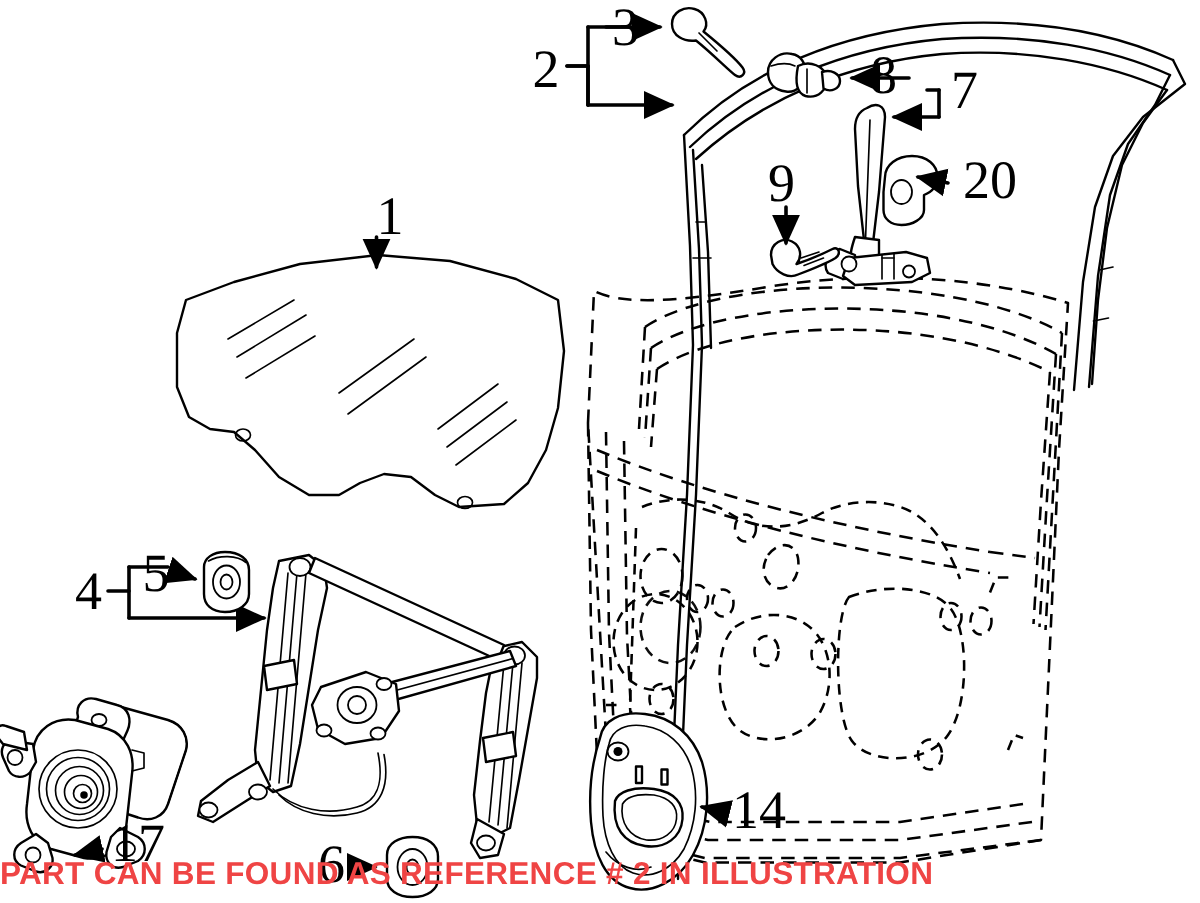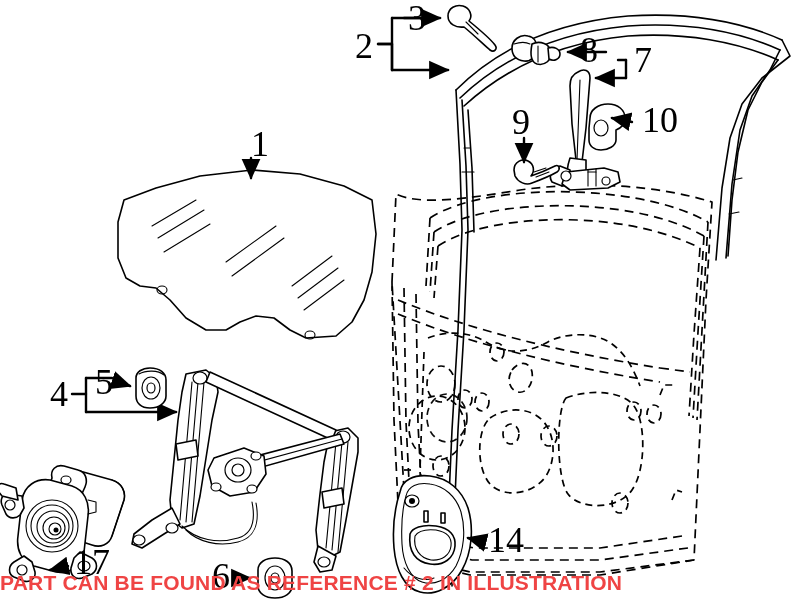--- a/index.html
+++ b/index.html
@@ -372,19 +372,19 @@
 
   <div class="callout-num" style="left:251px;  top:126px;">1</div>
   <div class="callout-num" style="left:355px;  top:28px;">2</div>
   <div class="callout-num" style="left:408px;  top:0px;">3</div>
   <div class="callout-num" style="left:50px;   top:376px;">4</div>
   <div class="callout-num" style="left:95px;   top:364px;">5</div>
   <div class="callout-num" style="left:212px;  top:558px;">6</div>
   <div class="callout-num" style="left:634px;  top:42px;">7</div>
   <div class="callout-num" style="left:580px;  top:32px;">8</div>
   <div class="callout-num" style="left:512px;  top:104px;">9</div>
-  <div class="callout-num" style="left:642px;  top:102px;">10</div>
+  <div class="callout-num" style="left:642px;  top:102px;">20</div>
   <div class="callout-num" style="left:488px;  top:522px;">14</div>
   <div class="callout-num" style="left:74px;   top:544px;">17</div>
 
   <div class="banner">PART CAN BE FOUND AS REFERENCE # 2 IN ILLUSTRATION</div>
 
 </div>
 
 </body></html>

